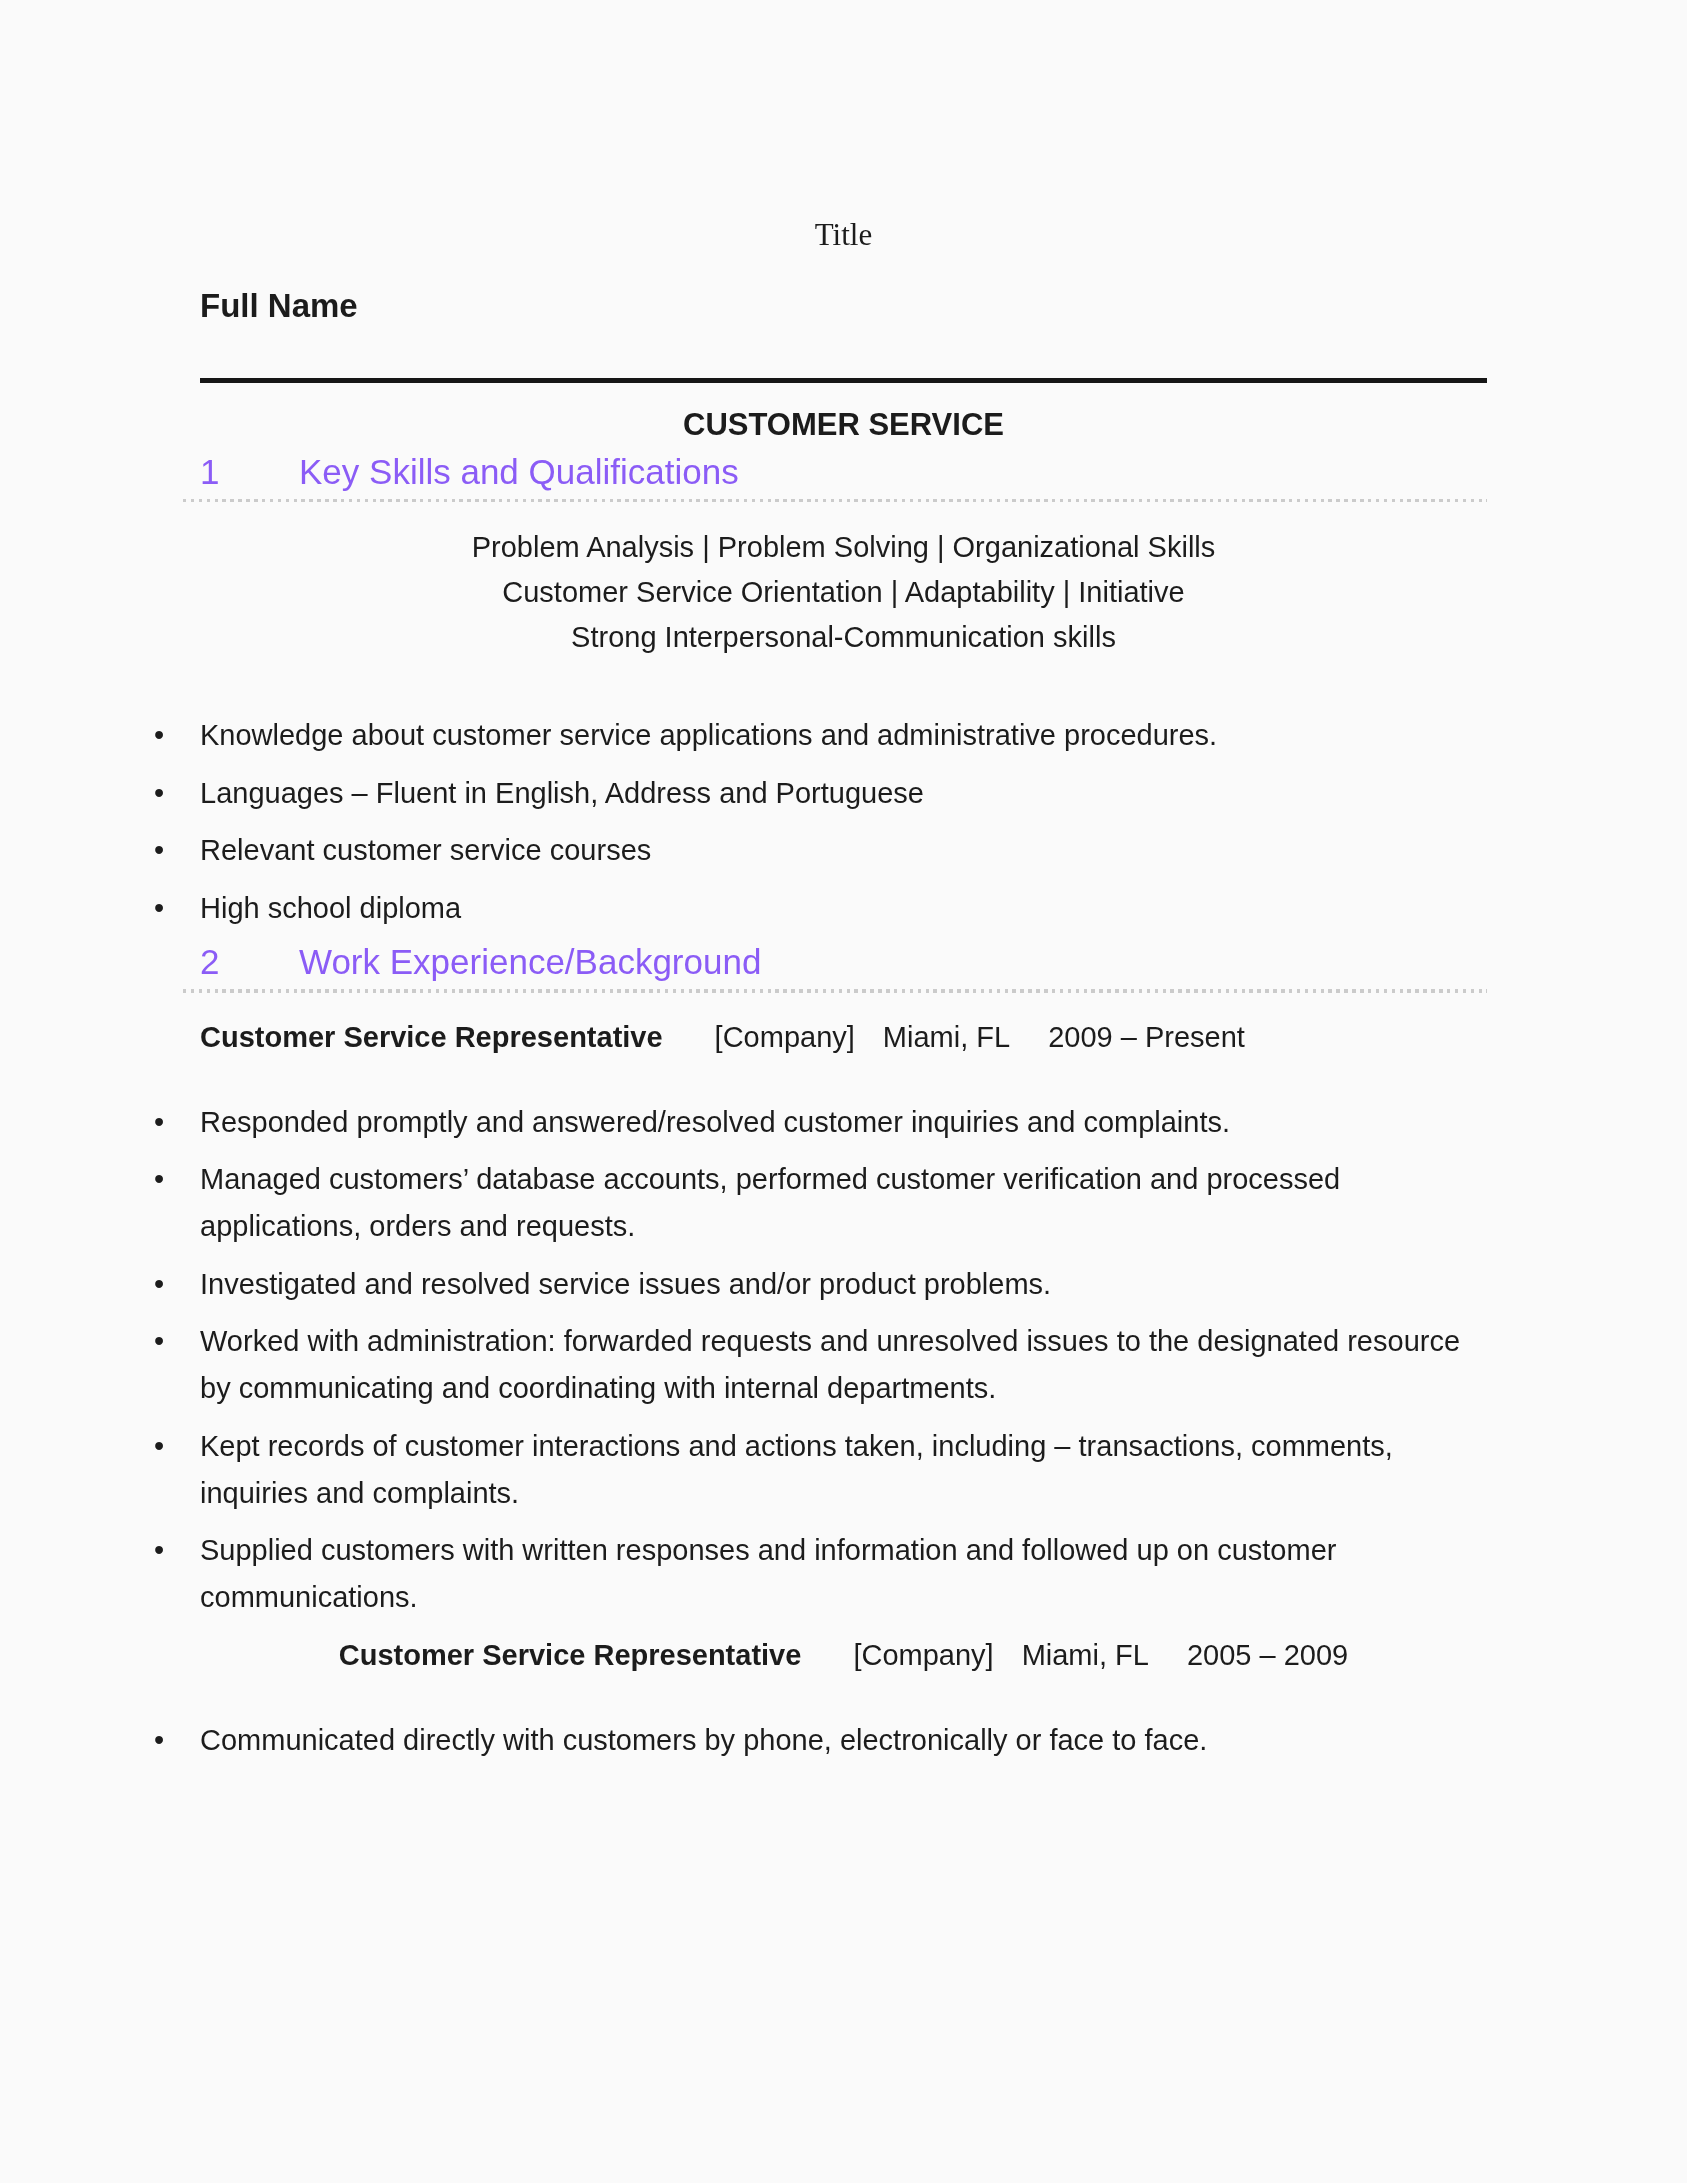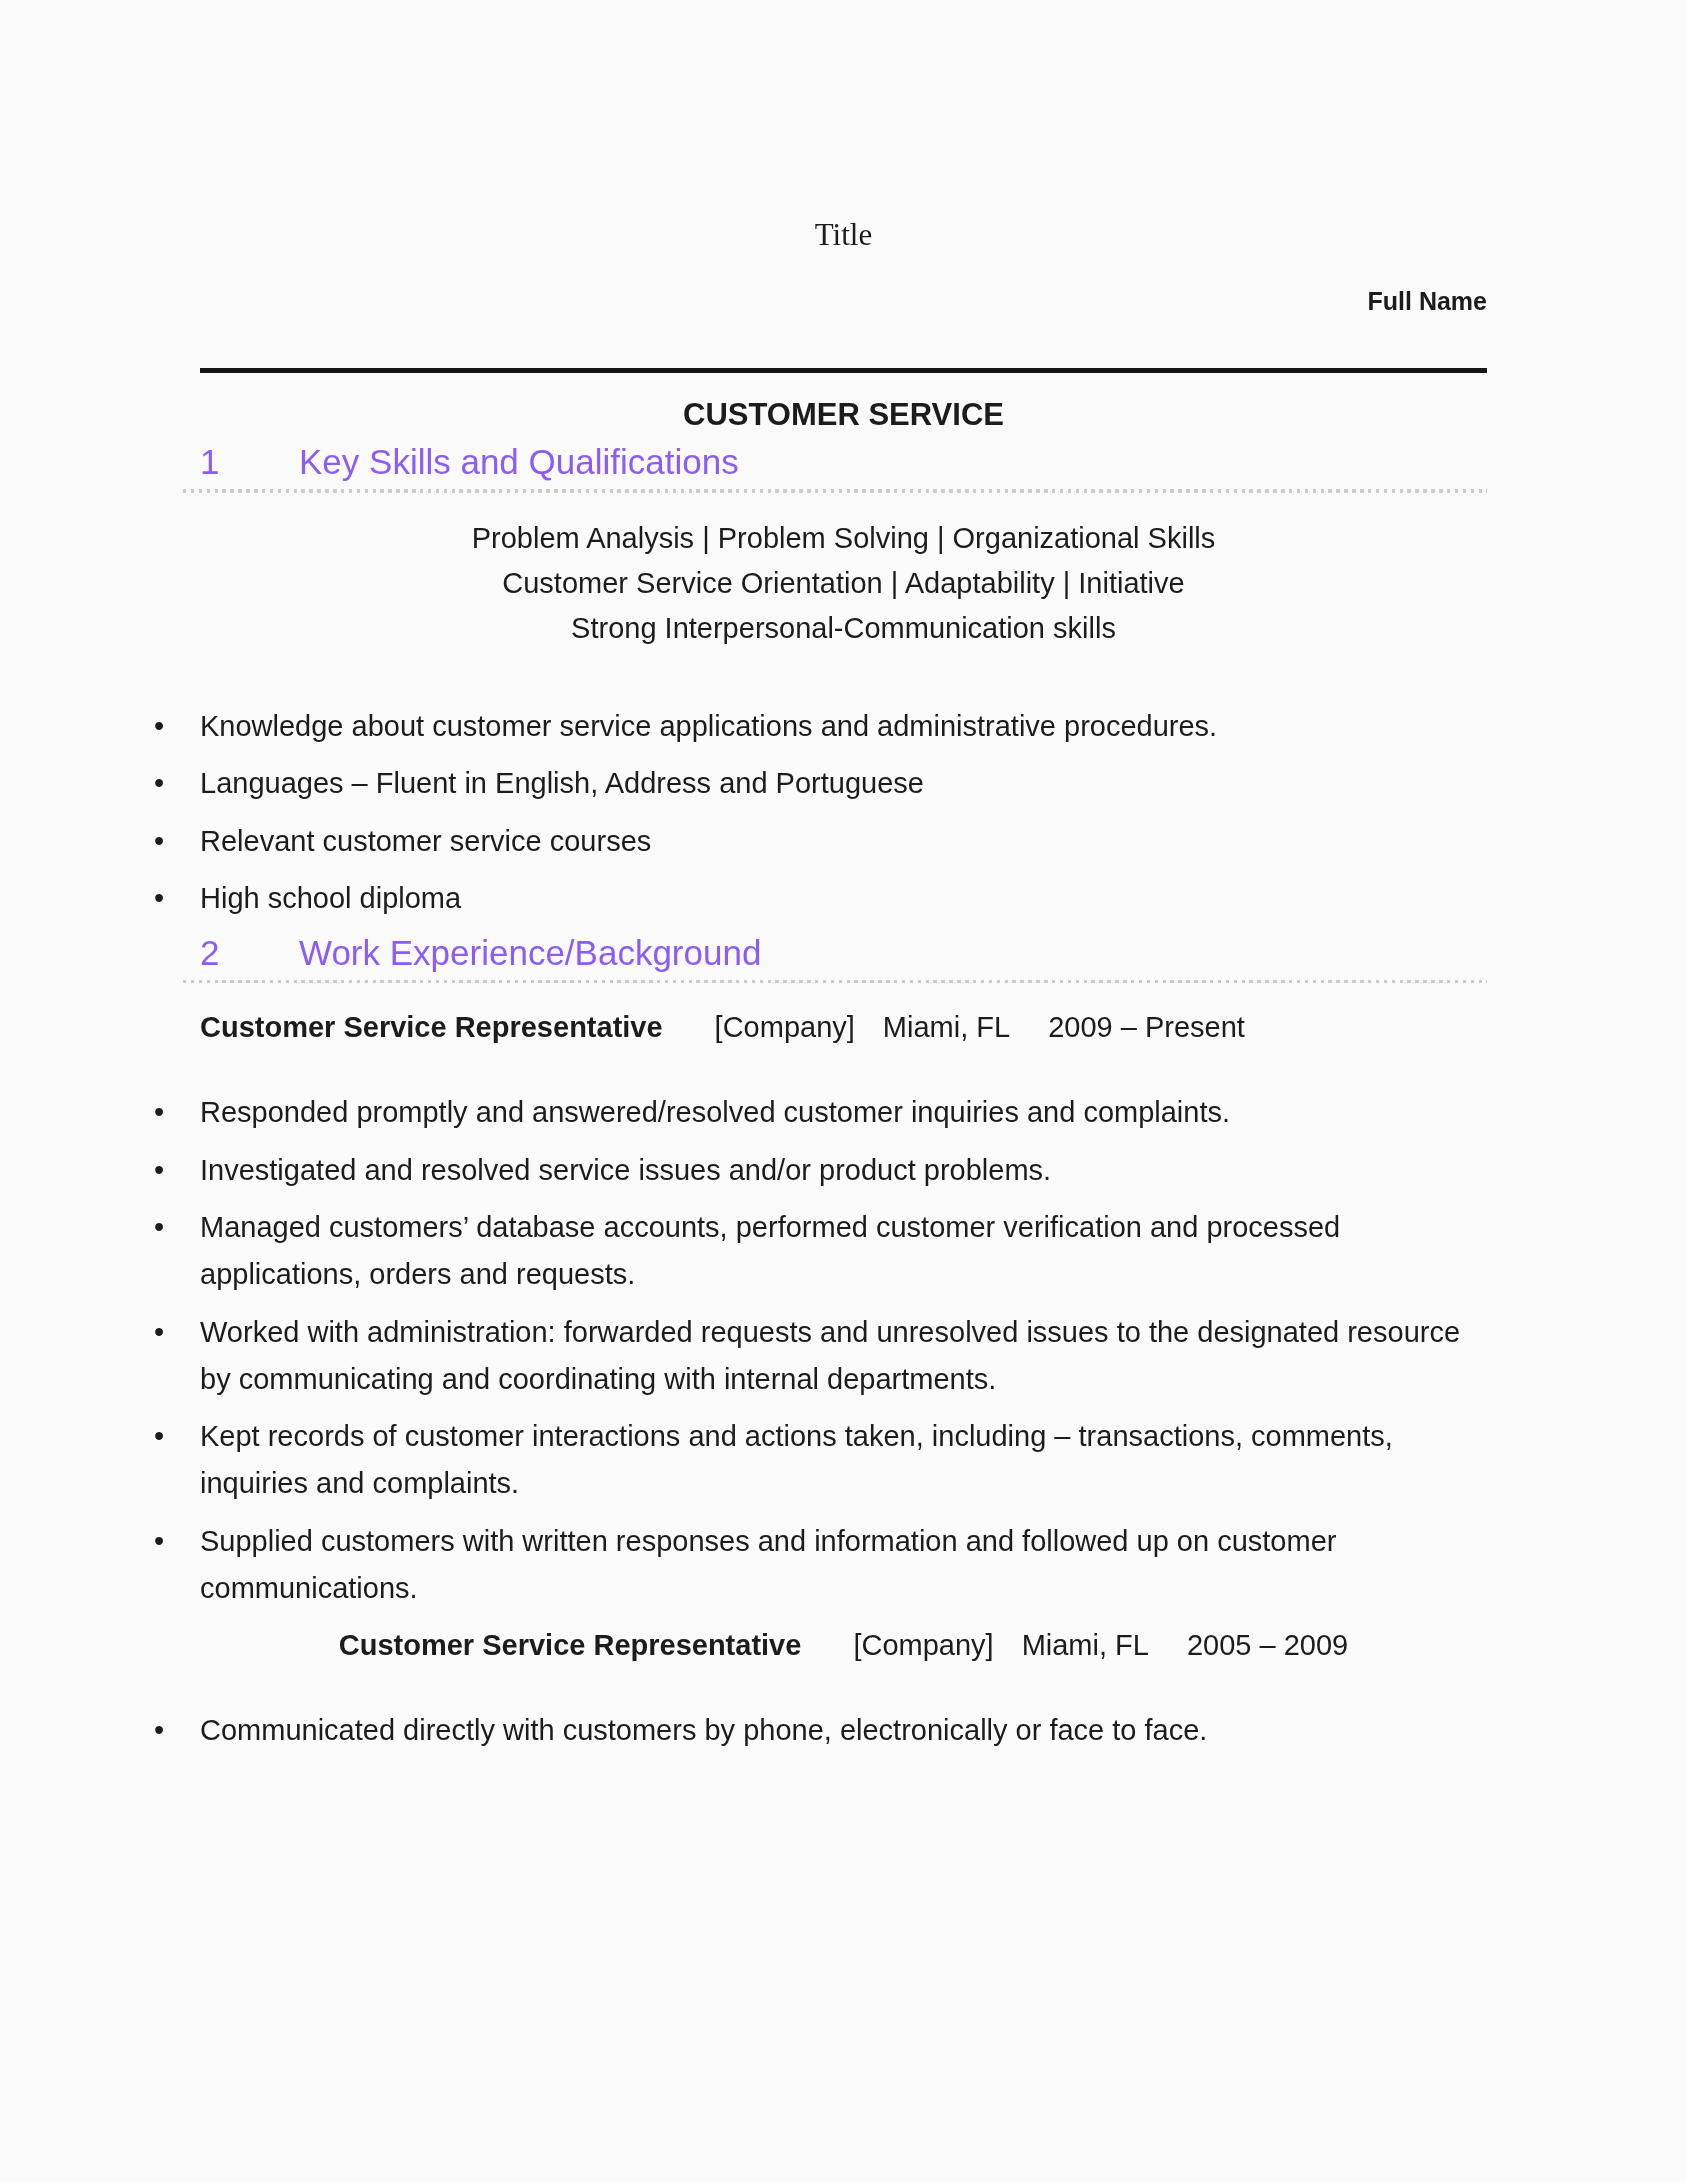--- a/index.html
+++ b/index.html
@@ -22,24 +22,24 @@
   }
   .doc-title {
     margin-top: 216px;
     font-family: "Liberation Serif", serif;
     font-size: 31px;
     line-height: 1.2;
     text-align: center;
   }
   .full-name {
     margin-top: 33px;
-    font-size: 25px;
+    font-size: 33px;
     font-weight: bold;
     line-height: 1.2;
-    text-align: right;
+    text-align: left;
   }
   .contact-line {
     margin-top: 8.7px;
     line-height: 1.2;
     text-align: center;
   }
   .hrule {
     margin-top: 52px;
     height: 5.2px;
     background: #161616;
@@ -143,22 +143,22 @@
       <li>High school diploma</li>
     </ul>
 
     <h2 class="num-heading"><span class="num">2</span><span>Work Experience/Background</span></h2>
     <div class="dotline"></div>
 
     <div class="job-line"><span class="job-title">Customer Service Representative</span><span class="job-company">[Company]</span><span class="job-location">Miami, FL</span><span class="job-dates">2009 – Present</span></div>
 
     <ul class="bullets job-bullets">
       <li>Responded promptly and answered/resolved customer inquiries and complaints.</li>
+      <li>Managed customers’ database accounts, performed customer verification and processed applications, orders and requests.</li>
       <li>Investigated and resolved service issues and/or product problems.</li>
-      <li>Managed customers’ database accounts, performed customer verification and processed applications, orders and requests.</li>
       <li>Worked with administration: forwarded requests and unresolved issues to the designated resource by communicating and coordinating with internal departments.</li>
       <li>Kept records of customer interactions and actions taken, including – transactions, comments, inquiries and complaints.</li>
       <li>Supplied customers with written responses and information and followed up on customer communications.</li>
     </ul>
 
     <div class="job-line second"><span class="job-title">Customer Service Representative</span><span class="job-company">[Company]</span><span class="job-location">Miami, FL</span><span class="job-dates">2005 – 2009</span></div>
 
     <ul class="bullets job-bullets">
       <li>Communicated directly with customers by phone, electronically or face to face.</li>
     </ul>

